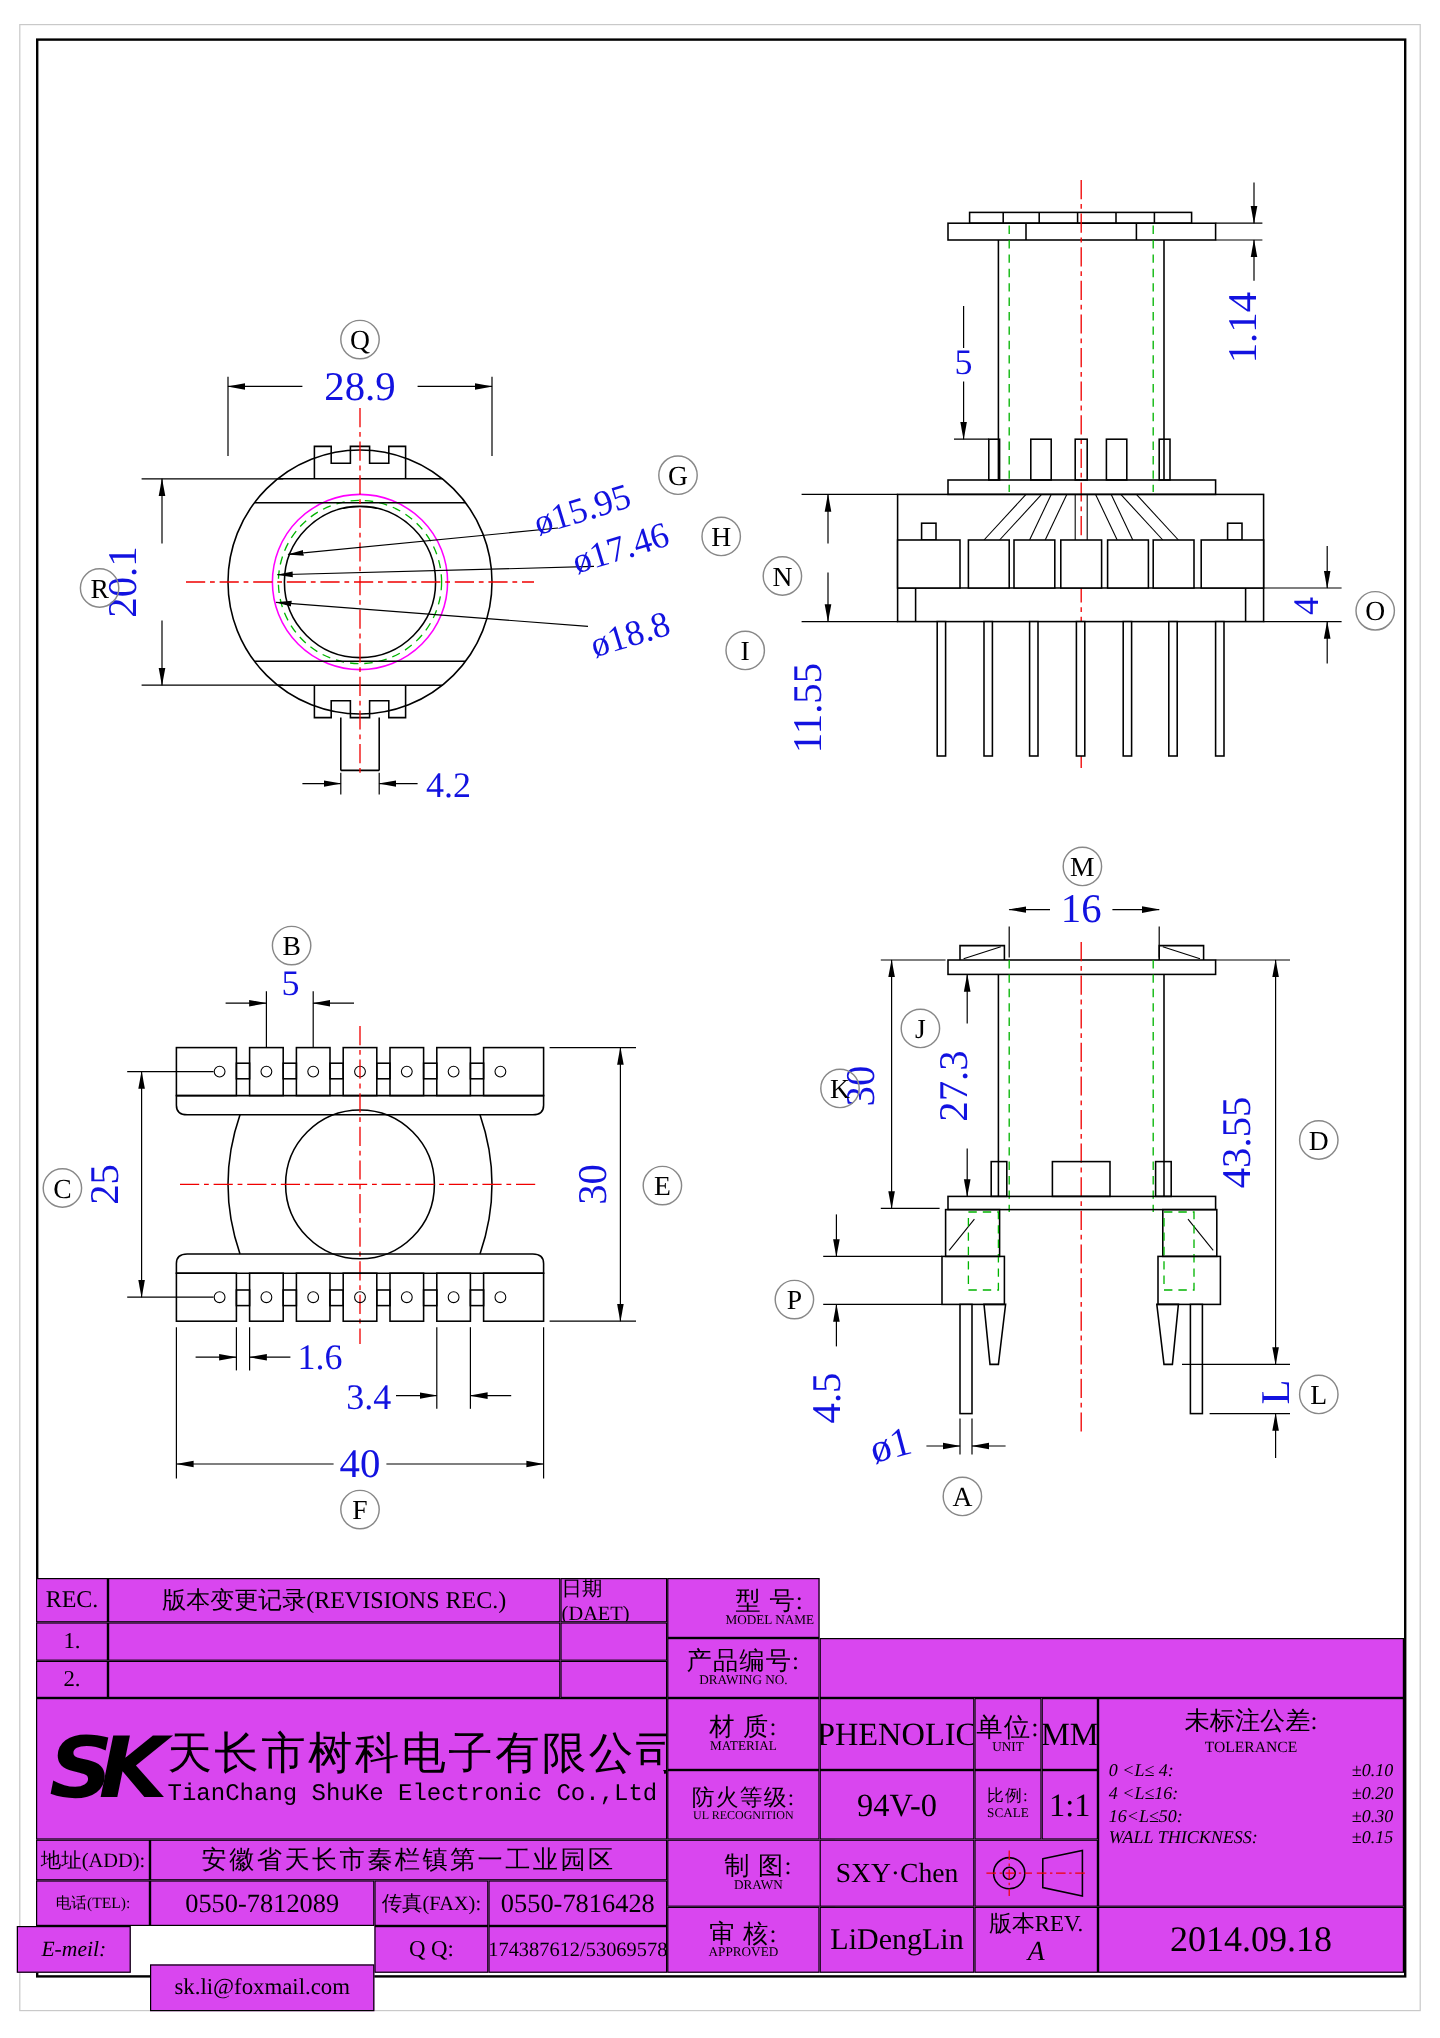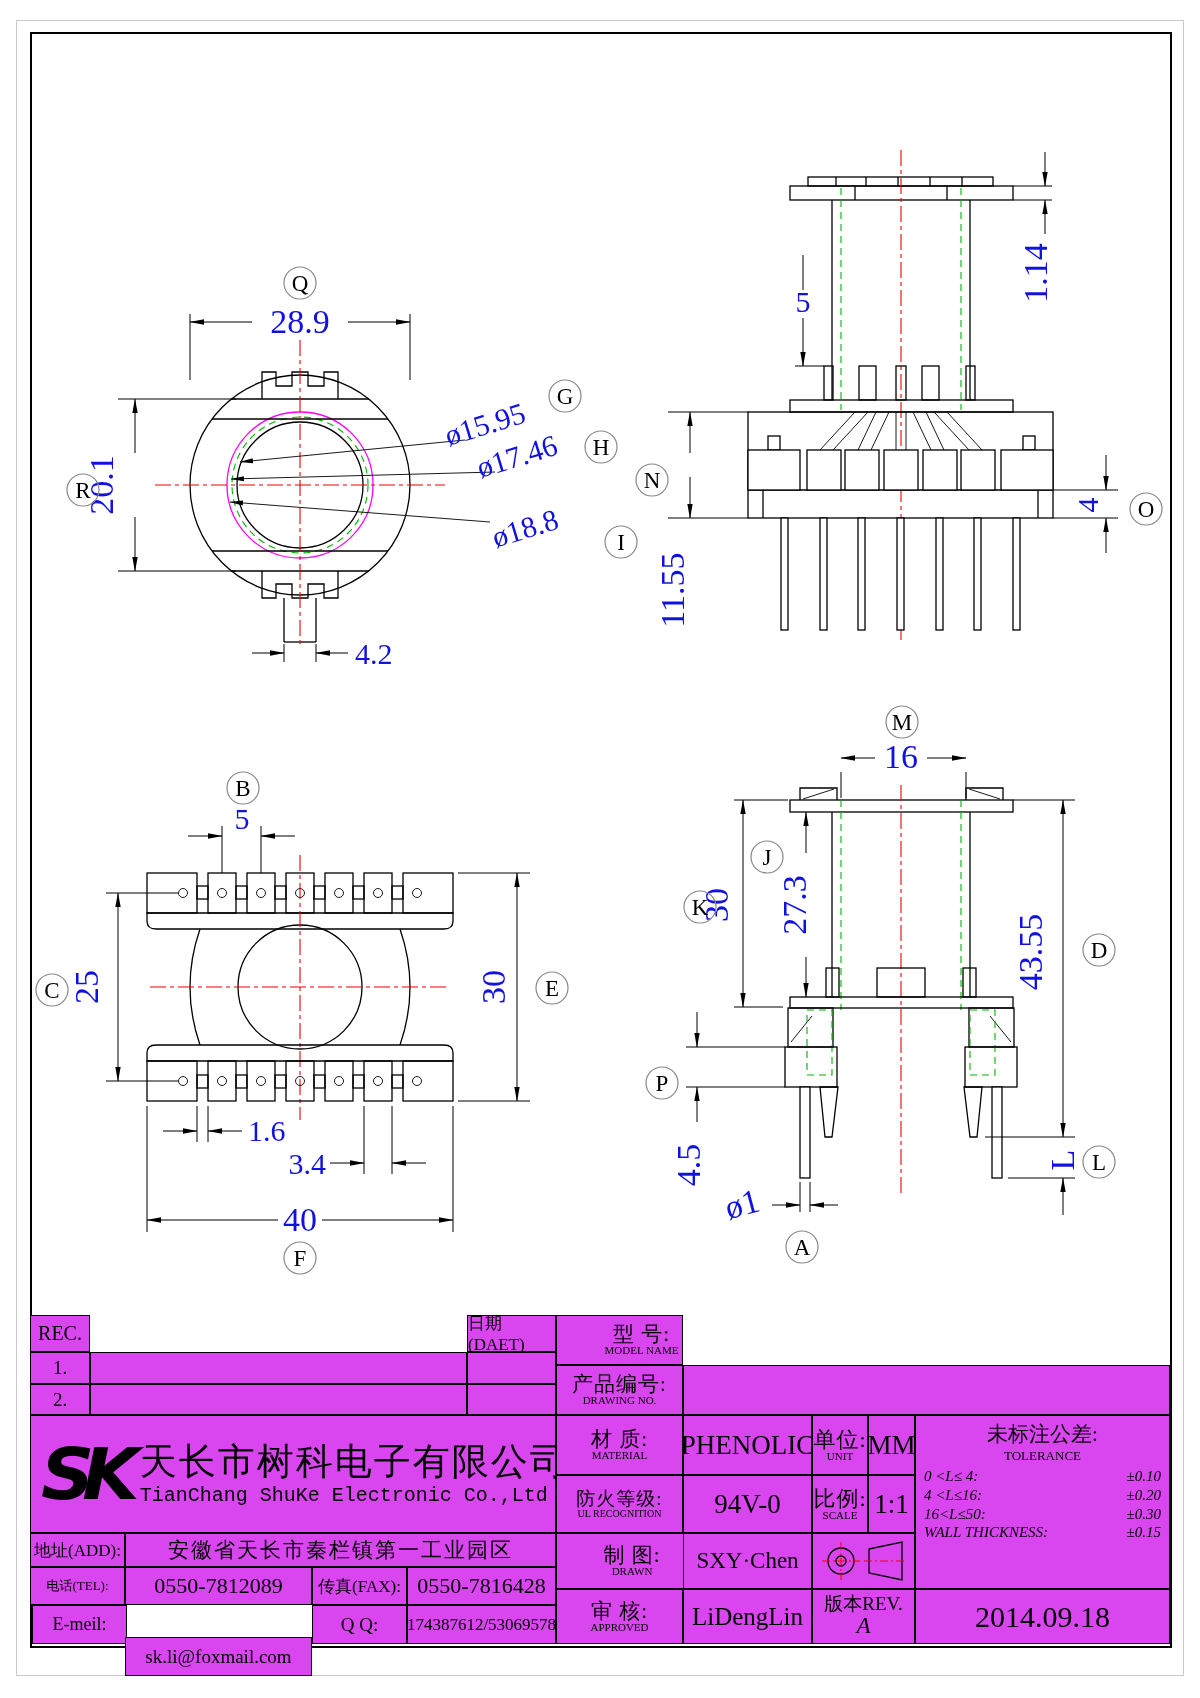--- a/index.html
+++ b/index.html
@@ -352,20 +352,21 @@
 
       <line class="dim" x1="1008" y1="1178" x2="1075" y2="1178"></line>
       <line class="dim" x1="1063" y1="1215" x2="1063" y2="1178" marker-end="url(#ae)"></line>
       <text class="dtl" x="1074" y="1160" text-anchor="middle" transform="rotate(-90 1074 1160)">L</text>
       <circle class="lc" cx="1099" cy="1162" r="16"></circle>
       <text class="lb" x="1099" y="1170" text-anchor="middle">L</text>
     </g>
   </svg>
 
   <div class="cell" style="left:30px;top:1315px;width:60px;height:37px;font-size:20px;">REC.</div>
+  <div class="cell" style="left:90px;top:1315px;width:377px;height:37px;font-size:20px;">版本变更记录(REVISIONS REC.)</div>
   <div class="cell" style="left:467px;top:1315px;width:89px;height:37px;font-size:17px;">日期(DAET)</div>
   <div class="cell" style="left:30px;top:1352px;width:60px;height:32px;font-size:19px;">1.</div>
   <div class="cell" style="left:90px;top:1352px;width:377px;height:32px;"></div>
   <div class="cell" style="left:467px;top:1352px;width:89px;height:32px;"></div>
   <div class="cell" style="left:30px;top:1384px;width:60px;height:31px;font-size:19px;">2.</div>
   <div class="cell" style="left:90px;top:1384px;width:377px;height:31px;"></div>
   <div class="cell" style="left:467px;top:1384px;width:89px;height:31px;"></div>
 
   <div class="cell" style="left:30px;top:1415px;width:526px;height:118px;justify-content:flex-start;padding-left:10px;gap:12px;">
     <div class="logo-sk">SK</div>
@@ -373,21 +374,21 @@
       <div class="cn-big">天长市树科电子有限公司</div>
       <div class="en-sub">TianChang ShuKe Electronic Co.,Ltd</div>
     </div>
   </div>
   <div class="cell" style="left:30px;top:1533px;width:95px;height:34px;font-size:17px;">地址(ADD):</div>
   <div class="cell" style="left:125px;top:1533px;width:431px;height:34px;font-size:21px;letter-spacing:2px;">安徽省天长市秦栏镇第一工业园区</div>
   <div class="cell" style="left:30px;top:1567px;width:95px;height:38px;font-size:13px;">电话(TEL):</div>
   <div class="cell" style="left:125px;top:1567px;width:187px;height:38px;font-size:22px;">0550-7812089</div>
   <div class="cell" style="left:312px;top:1567px;width:95px;height:38px;font-size:17px;">传真(FAX):</div>
   <div class="cell" style="left:407px;top:1567px;width:149px;height:38px;font-size:22px;">0550-7816428</div>
-  <div class="cell" style="left:32px;top:1605px;width:95px;height:39px;font-size:18px;">E-meil:</div>
+  <div class="cell" style="left:14px;top:1605px;width:95px;height:39px;font-size:18px;font-style:italic;">E-meil:</div>
   <div class="cell" style="left:125px;top:1605px;width:187px;height:39px;font-size:19px;margin-top:32px;">sk.li@foxmail.com</div>
   <div class="cell" style="left:312px;top:1605px;width:95px;height:39px;font-size:19px;">Q Q:</div>
   <div class="cell" style="left:407px;top:1605px;width:149px;height:39px;font-size:17px;">174387612/53069578</div>
 
   <div class="cell" style="left:556px;top:1315px;width:127px;height:50px;padding-left:44px;">
     <div class="lbl2">
         <span class="cn">型  号:</span>
         <span class="en">MODEL NAME</span>
       </div>
   </div>
@@ -437,21 +438,21 @@
 
   <div class="cell" style="left:556px;top:1475px;width:127px;height:58px;">
     <div class="lbl2">
         <span class="cn" style="font-size:19px;">防火等级:</span>
         <span class="en" style="font-size:10px;">UL RECOGNITION</span>
       </div>
   </div>
   <div class="cell big" style="left:683px;top:1475px;width:129px;height:58px;">94V-0</div>
   <div class="cell" style="left:812px;top:1475px;width:56px;height:58px;">
     <div class="lbl2">
-        <span class="cn" style="font-size:22px;">比例:</span>
+        <span class="cn" style="font-size:14px;">比例:</span>
         <span class="en">SCALE</span>
       </div>
   </div>
   <div class="cell big" style="left:868px;top:1475px;width:47px;height:58px;">1:1</div>
 
   <div class="cell" style="left:556px;top:1533px;width:140px;height:56px;padding-left:12px;">
     <div class="lbl2">
         <span class="cn">制  图:</span>
         <span class="en">DRAWN</span>
       </div>

